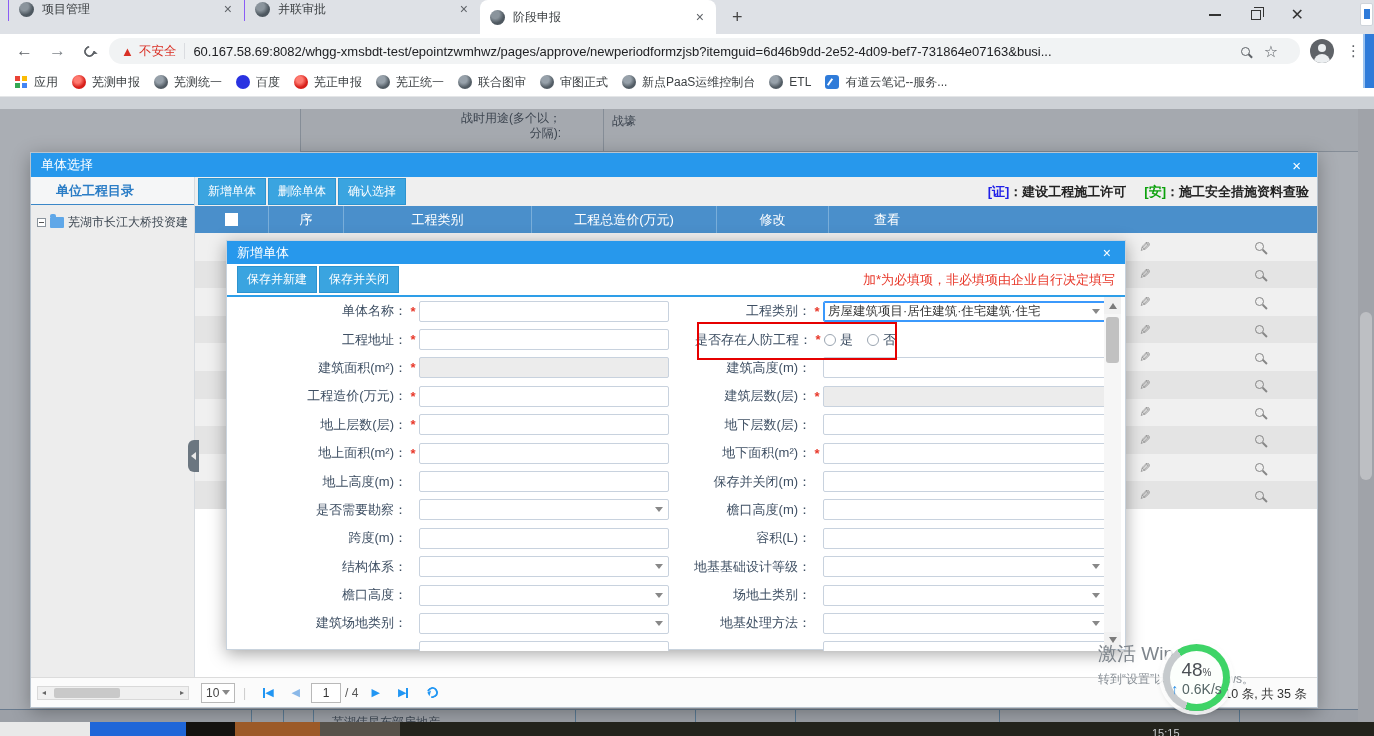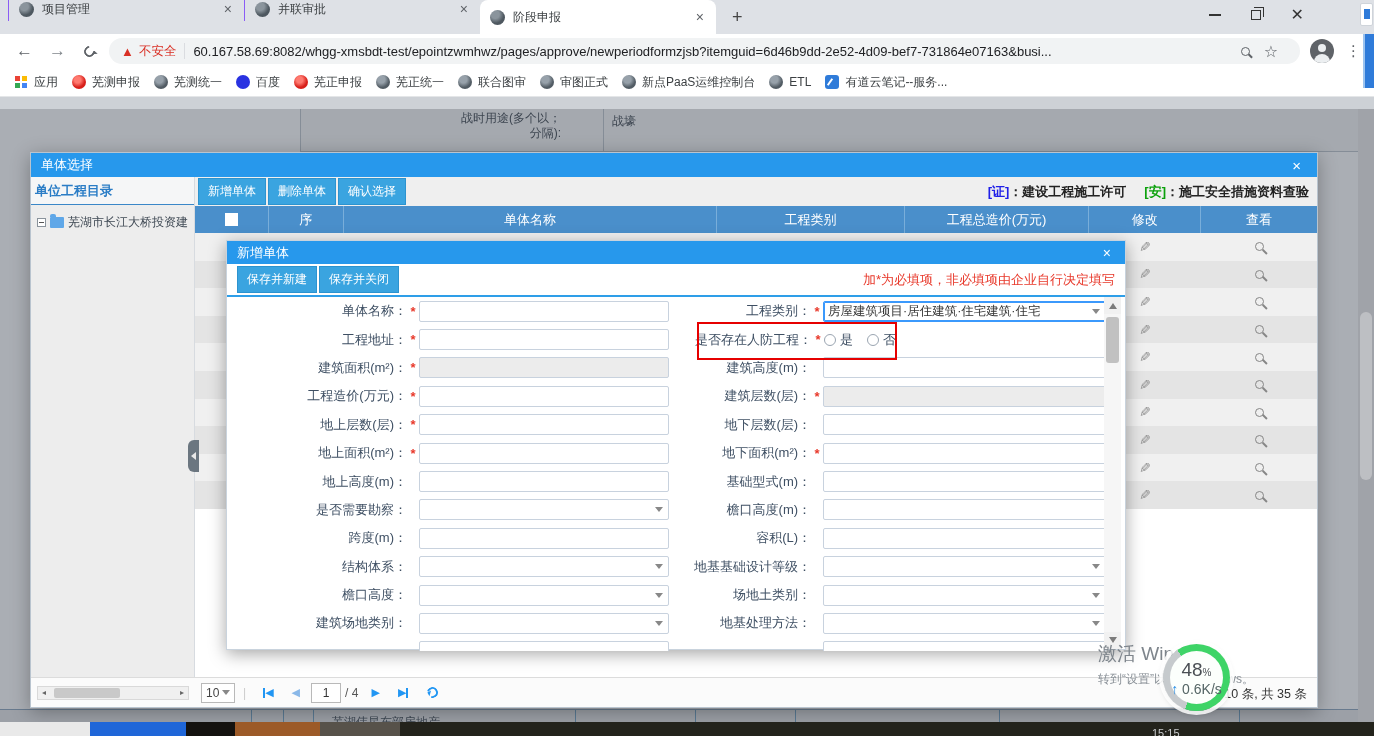--- a/index.html
+++ b/index.html
@@ -75,21 +75,21 @@
 
   #page-scroll{position:absolute;left:1358px;top:0;width:16px;height:625px;background:#bfc2c6;z-index:1;}
   #page-scroll-thumb{position:absolute;left:2px;top:203px;width:12px;height:168px;background:#e9eaeb;border-radius:6px;}
   #page-scroll-down{position:absolute;left:4px;top:614px;width:0;height:0;border:5px solid transparent;border-top:7px solid #555;border-bottom:none;}
 
   
   #modal1{position:absolute;left:30px;top:43px;width:1288px;height:556px;background:#fff;z-index:10;border:1px solid #b9c4cf;box-shadow:0 4px 18px rgba(0,0,0,.3);}
   #m1-title{position:absolute;left:0;top:0;right:0;height:24px;background:#2798ec;color:#fff;font-size:13px;display:flex;align-items:center;padding:0 10px;}
   #m1-title .close{margin-left:auto;font-size:15px;line-height:1;margin-right:6px;}
   #m1-left{position:absolute;left:0;top:24px;width:164px;bottom:30px;background:#ededed;border-right:1px solid #d7dbe0;}
-  #m1-tree-head{height:28px;background:#f5f6f7;border-bottom:1px solid #3a87c8;color:#2b7dc6;font-size:13px;font-weight:bold;display:flex;align-items:center;padding-left:4px;}
+  #m1-tree-head{height:28px;background:#f5f6f7;border-bottom:1px solid #3a87c8;color:#2b7dc6;font-size:13px;font-weight:bold;display:flex;align-items:center;padding-left:25px;}
   #m1-tree-node{display:flex;align-items:center;margin:9px 0 0 6px;font-size:12px;color:#404a55;white-space:nowrap;overflow:hidden;}
   .expander{width:9px;height:9px;border:1px solid #8a939c;background:#fff;position:relative;flex:0 0 9px;margin-right:4px;}
   .expander::after{content:'';position:absolute;left:1px;top:3px;width:5px;height:1px;background:#555;}
   .folder{width:14px;height:11px;background:#5fa7e8;border-radius:1px;position:relative;flex:0 0 14px;margin-right:4px;}
   .folder::before{content:'';position:absolute;left:0;top:-3px;width:6px;height:3px;background:#5fa7e8;border-radius:2px 2px 0 0;}
   #panel-collapse{position:absolute;left:157px;top:287px;width:11px;height:32px;background:#6b7680;border-radius:6px 0 0 6px;z-index:12;}
   #panel-collapse::after{content:'';position:absolute;left:3px;top:12px;border:4px solid transparent;border-right:5px solid #e8e8e8;border-left:none;}
 
   #m1-toolbar{position:absolute;left:164px;top:24px;right:0;height:29px;background:#efefef;display:flex;align-items:center;padding-left:3px;}
   .tb-btn{background:#3aa4e0;color:#fff;font-size:12px;padding:4px 9px;margin-right:2px;border:1px solid #2c93cf;}
@@ -336,21 +336,20 @@
               <span class="legend-desc">：施工安全措施资料查验</span>
             </span>
           </span>
       </div>
 
       <div id="m1-thead">
           <div class="th" style="width: 74px;">
             <span class="hdr-checkbox"></span>
           </div>
           <div class="th" style="width: 75px;">序</div>
-          <div class="th" style="width: 374px;">单体名称</div>
           <div class="th" style="width: 188px;">工程类别</div>
           <div class="th" style="width: 185px;">工程总造价(万元)</div>
           <div class="th" style="width: 112px;">修改</div>
           <div class="th" style="width: 116px;">查看</div>
         </div>
       <div id="m1-rows">
           <div class="trow">
             <div class="td" style="width: 74px;"></div>
             <div class="td" style="width: 75px;"></div>
             <div class="td" style="width: 374px;"></div>
@@ -598,21 +597,21 @@
                 <input class="finput" type="text" style="">
               </div>
             </div>
             <div class="form-row">
               <div class="fcell L">
                 <span class="flabel">地上高度(m)：</span>
                 <span class="fstar"></span>
                 <input class="finput" type="text" style="">
               </div>
               <div class="fcell R">
-                <span class="flabel">基础型式(m)：</span>
+                <span class="flabel">保存并关闭(m)：</span>
                 <span class="fstar"></span>
                 <input class="finput" type="text" style="">
               </div>
             </div>
             <div class="form-row">
               <div class="fcell L">
                 <span class="flabel">是否需要勘察：</span>
                 <span class="fstar"></span>
                 <div class="fselect">
                   <span class="val"></span>

